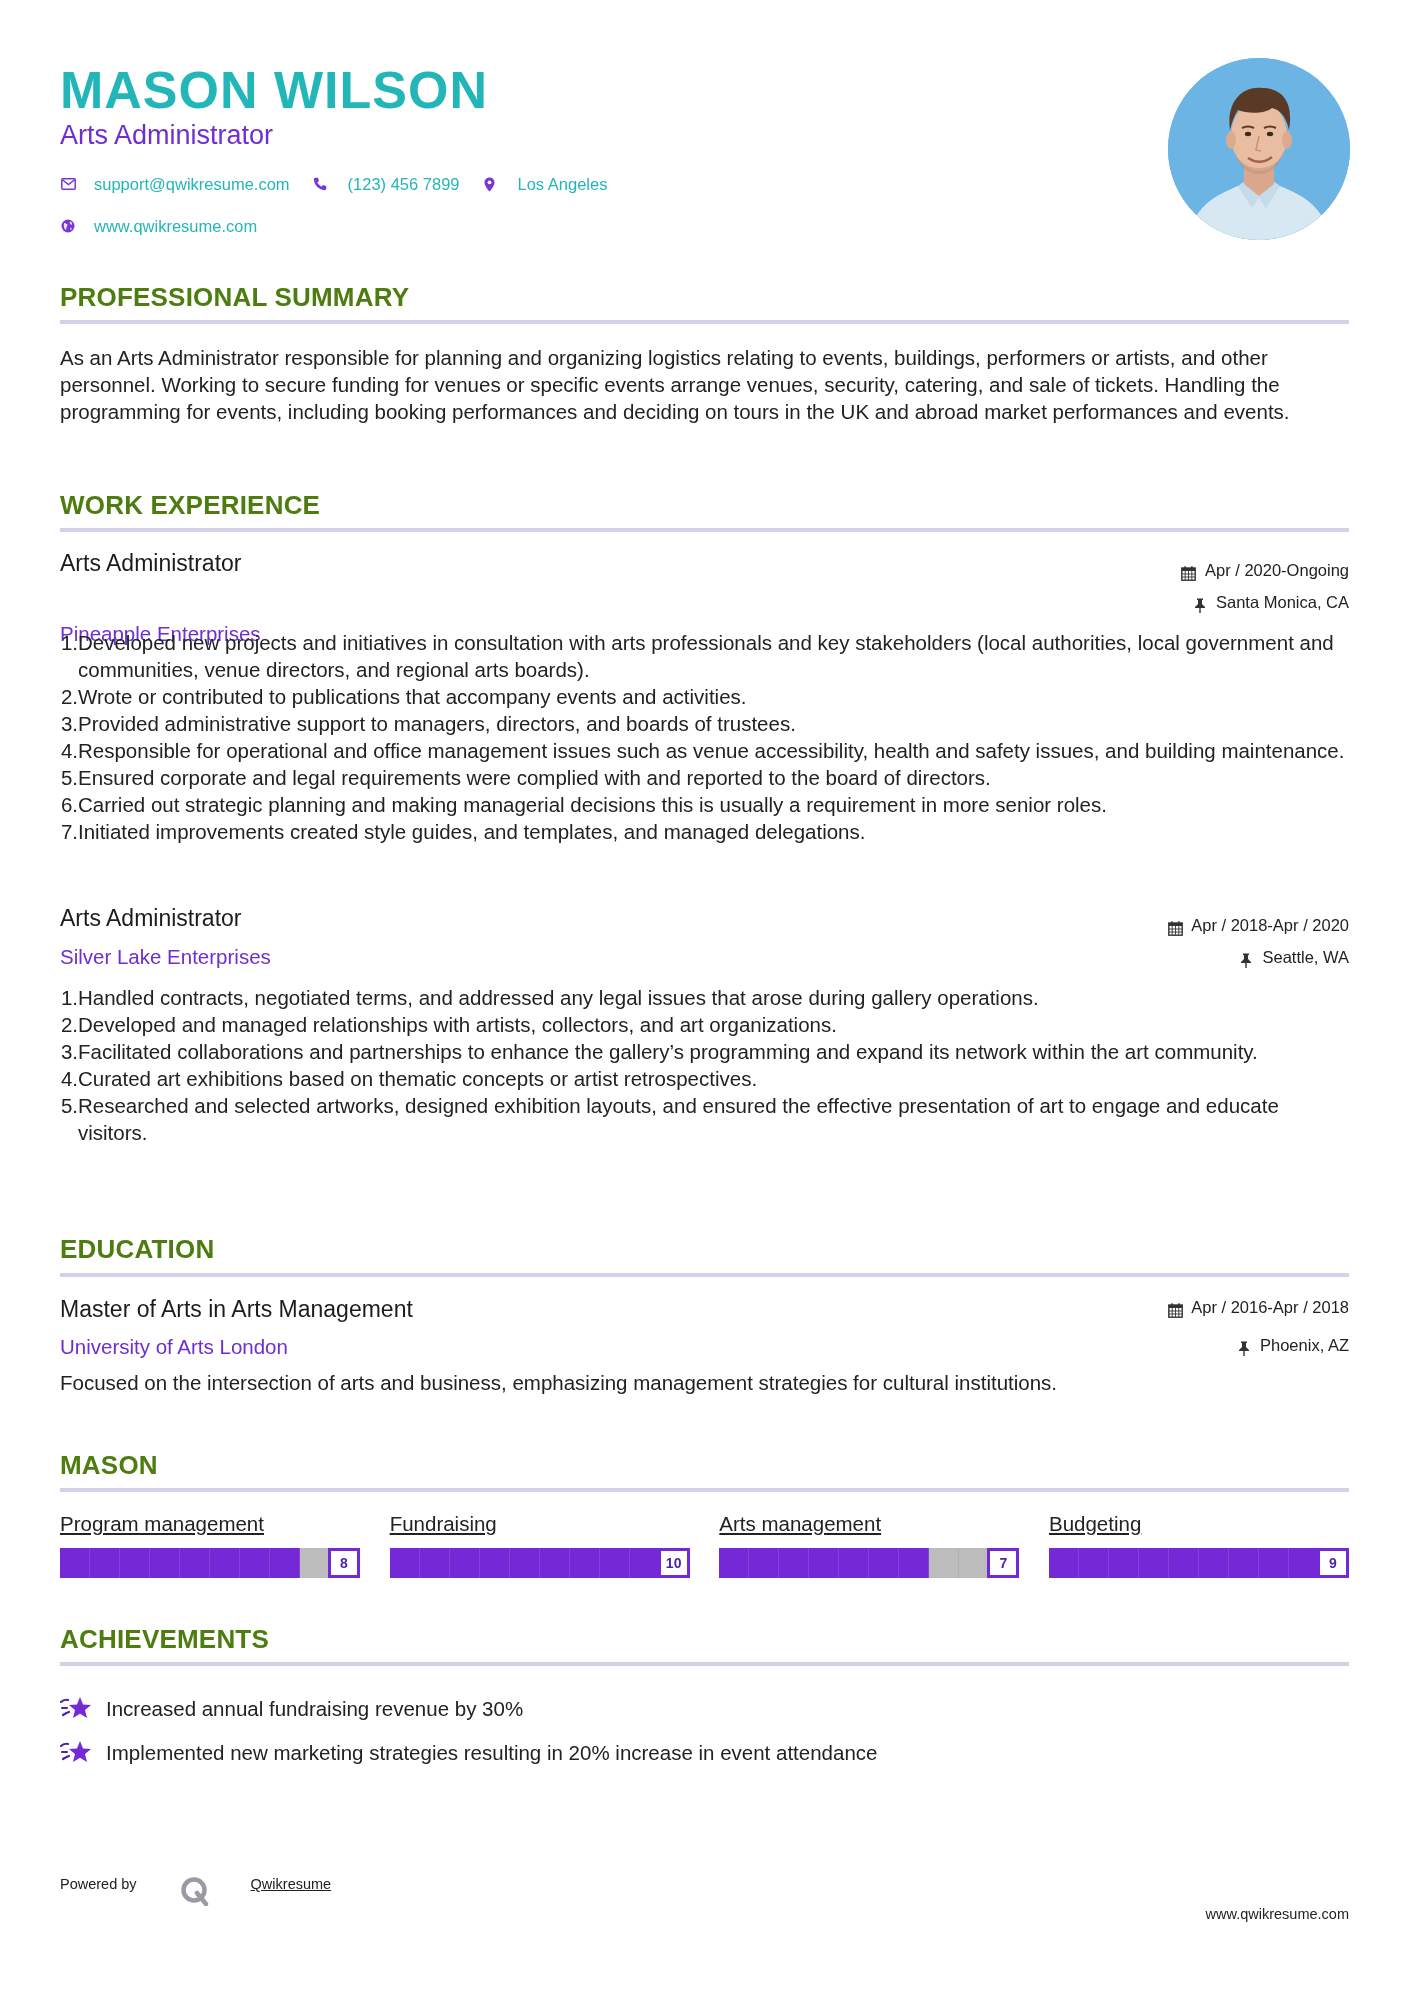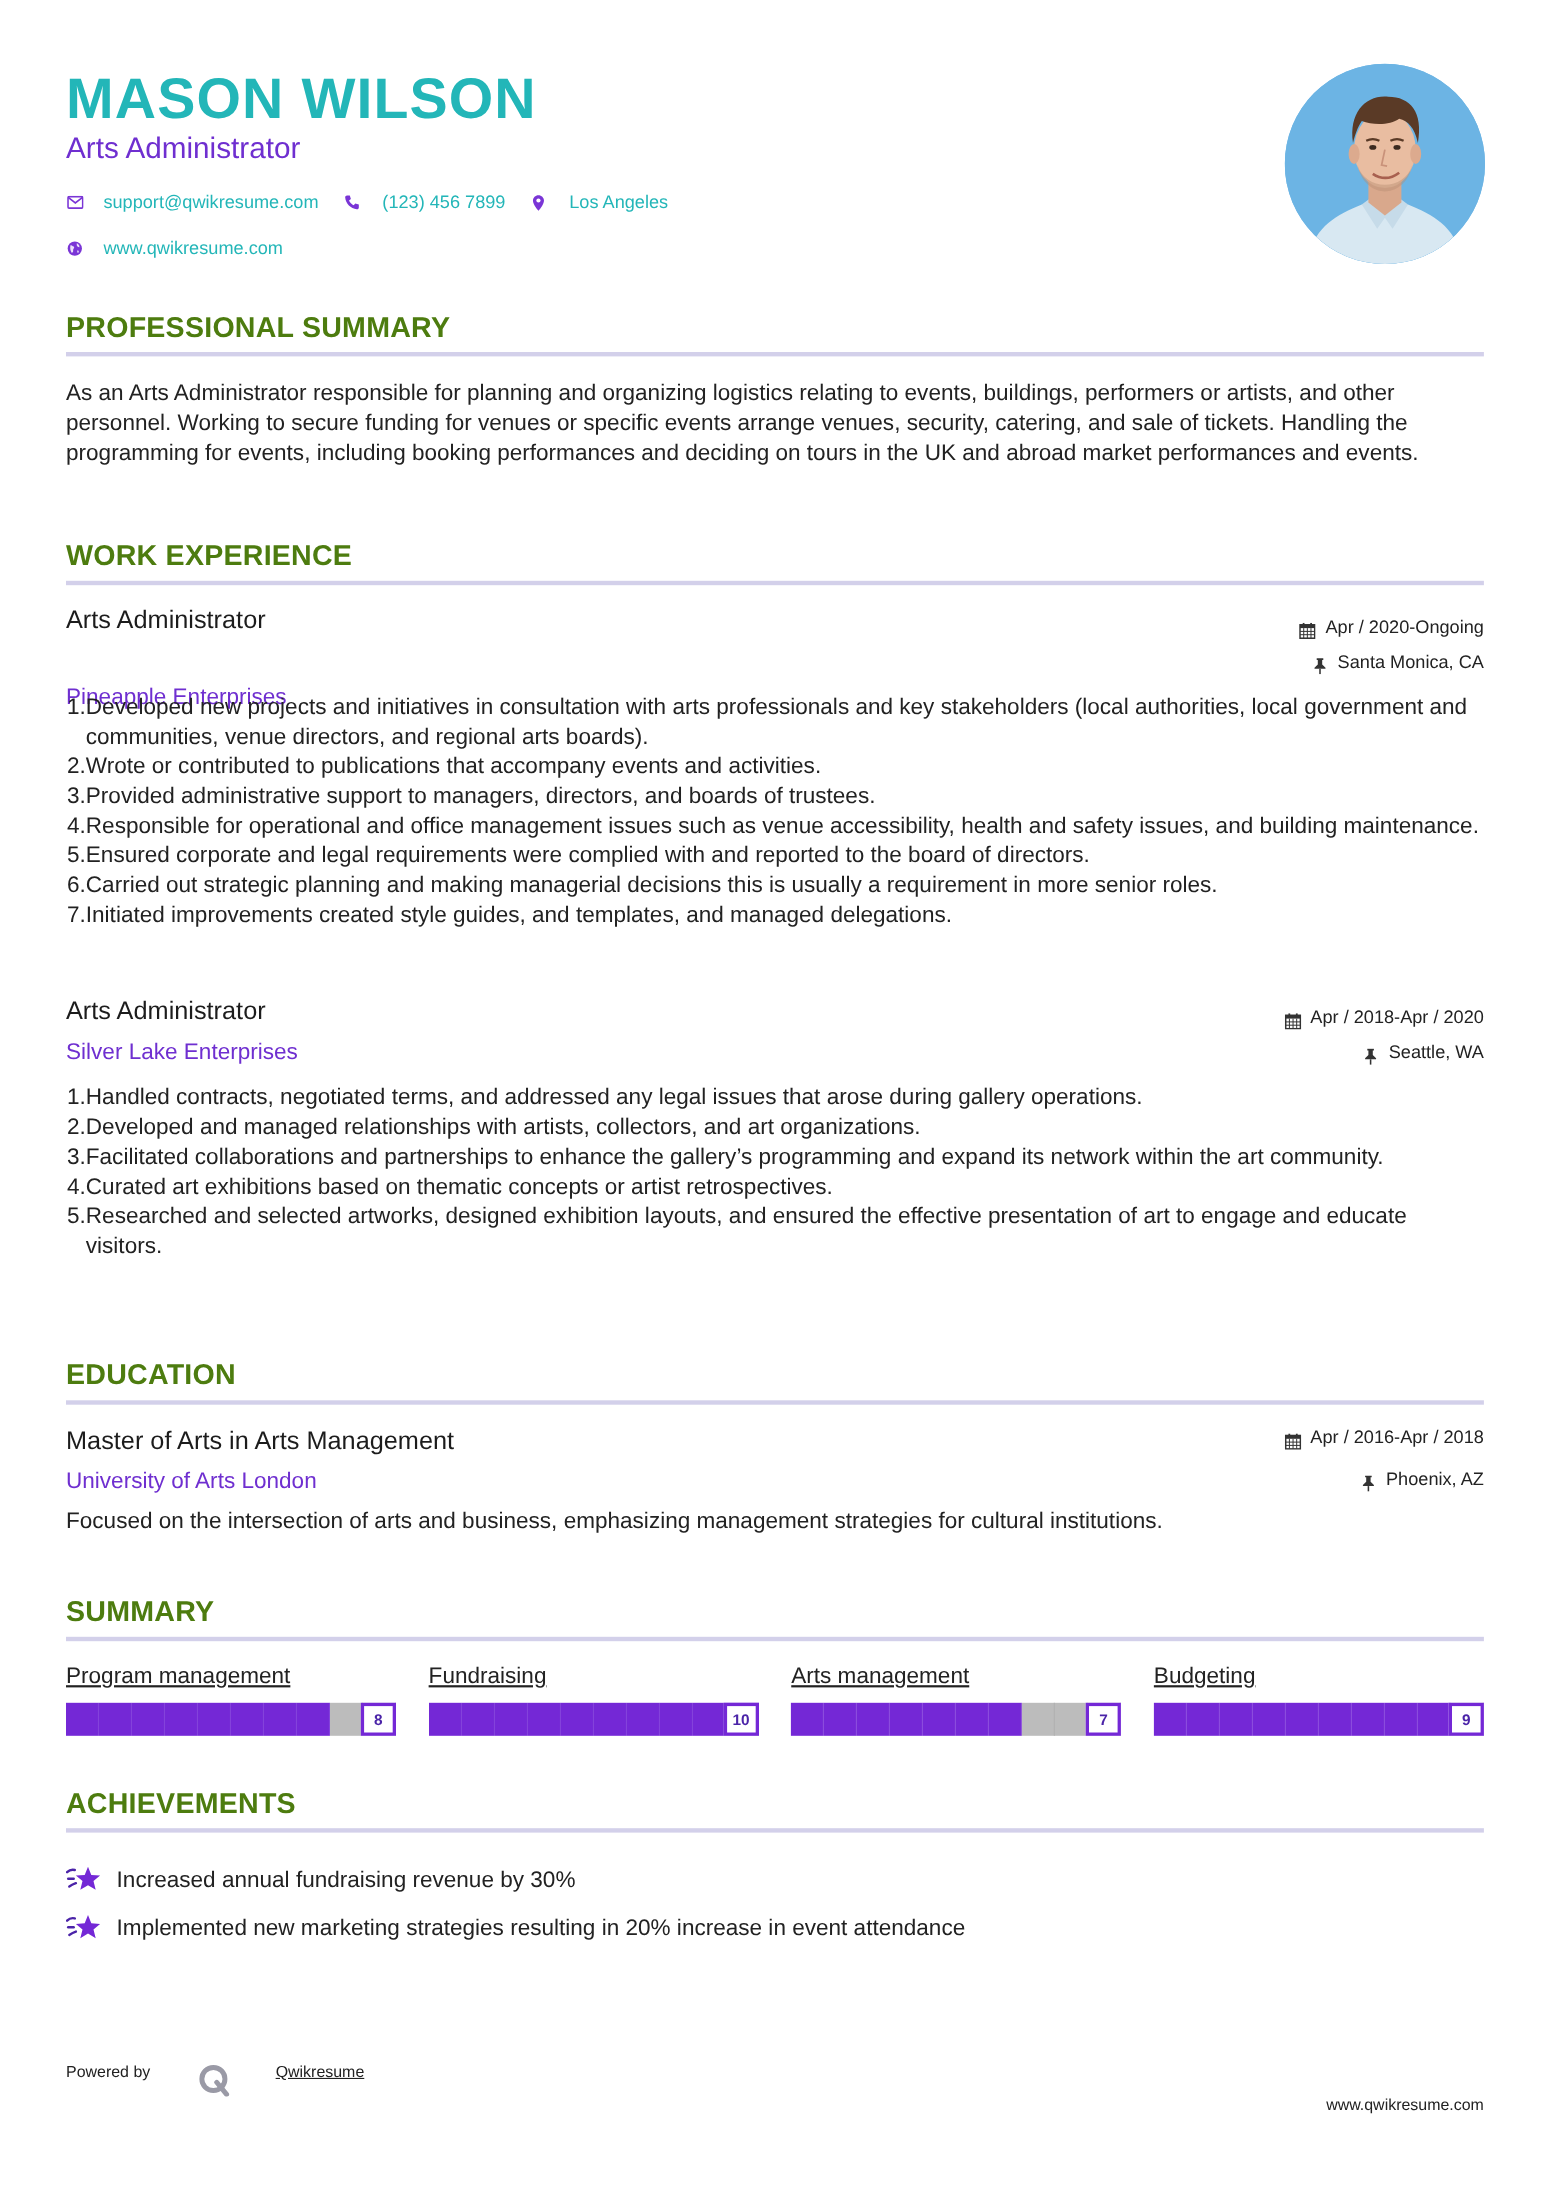--- a/index.html
+++ b/index.html
@@ -263,21 +263,21 @@
     <span class="meta-icon">
       <svg width="12" height="15" viewBox="0 0 12 15">
           <path d="M3 0.5 H9 V2 H8 V6 L11 9 V10 H1 V9 L4 6 V2 H3 Z" fill="#333"></path>
           <rect x="5.3" y="10" width="1.4" height="5" fill="#333"></rect>
         </svg>
     </span>
     <span>Phoenix, AZ</span>
   </div>
   <div class="body-text" style="position:absolute;left:0;top:1369px;width:1289px">Focused on the intersection of arts and business, emphasizing management strategies for cultural institutions.</div>
 
-  <div class="section-title" style="top:1449px">SUMMARY</div>
+  <div class="section-title" style="top:1449px">MASON</div>
   <div class="section-rule" style="top:1488px"></div>
 
   <div class="skills-row">
     <div class="skill">
       <div class="skill-name">Program management</div>
       <div class="skill-bar">
         <div class="seg on"></div>
           <div class="seg on"></div>
           <div class="seg on"></div>
           <div class="seg on"></div>

